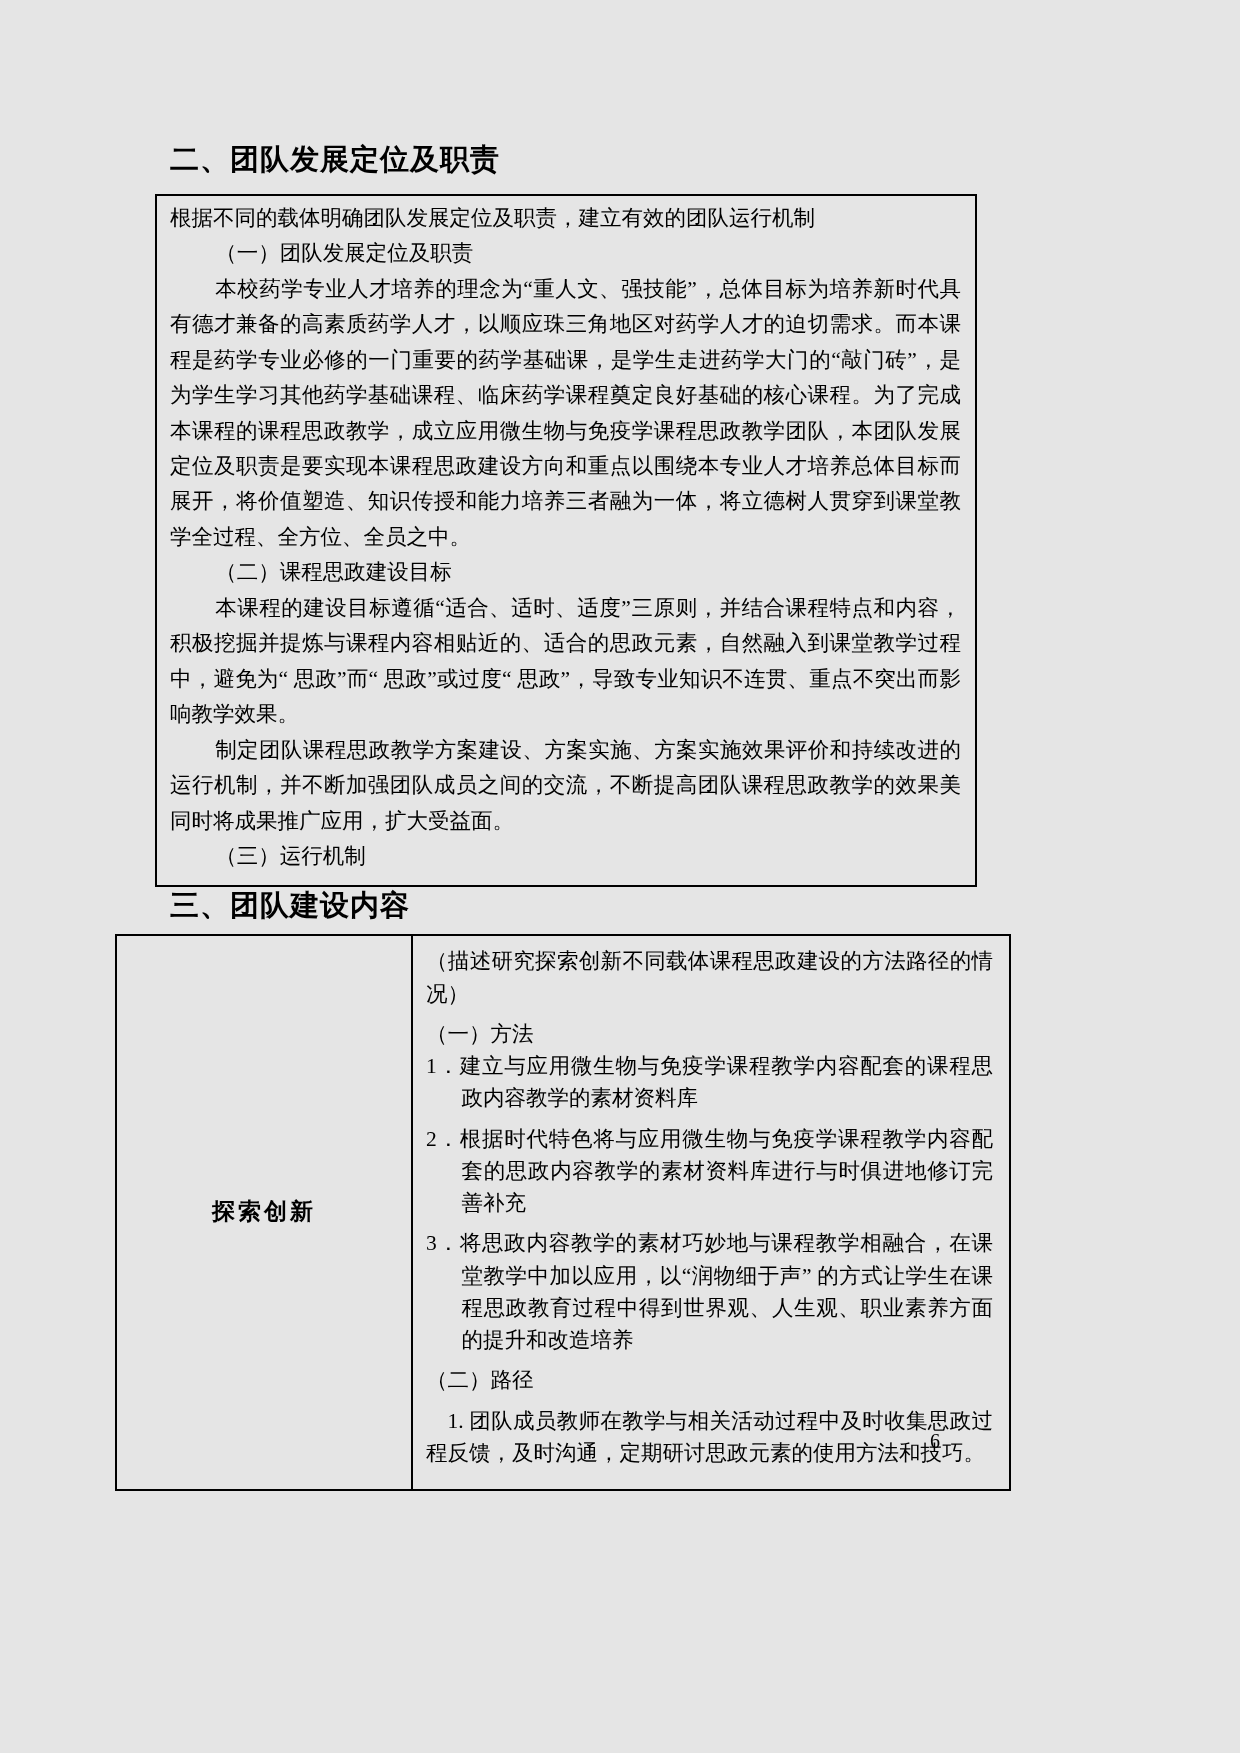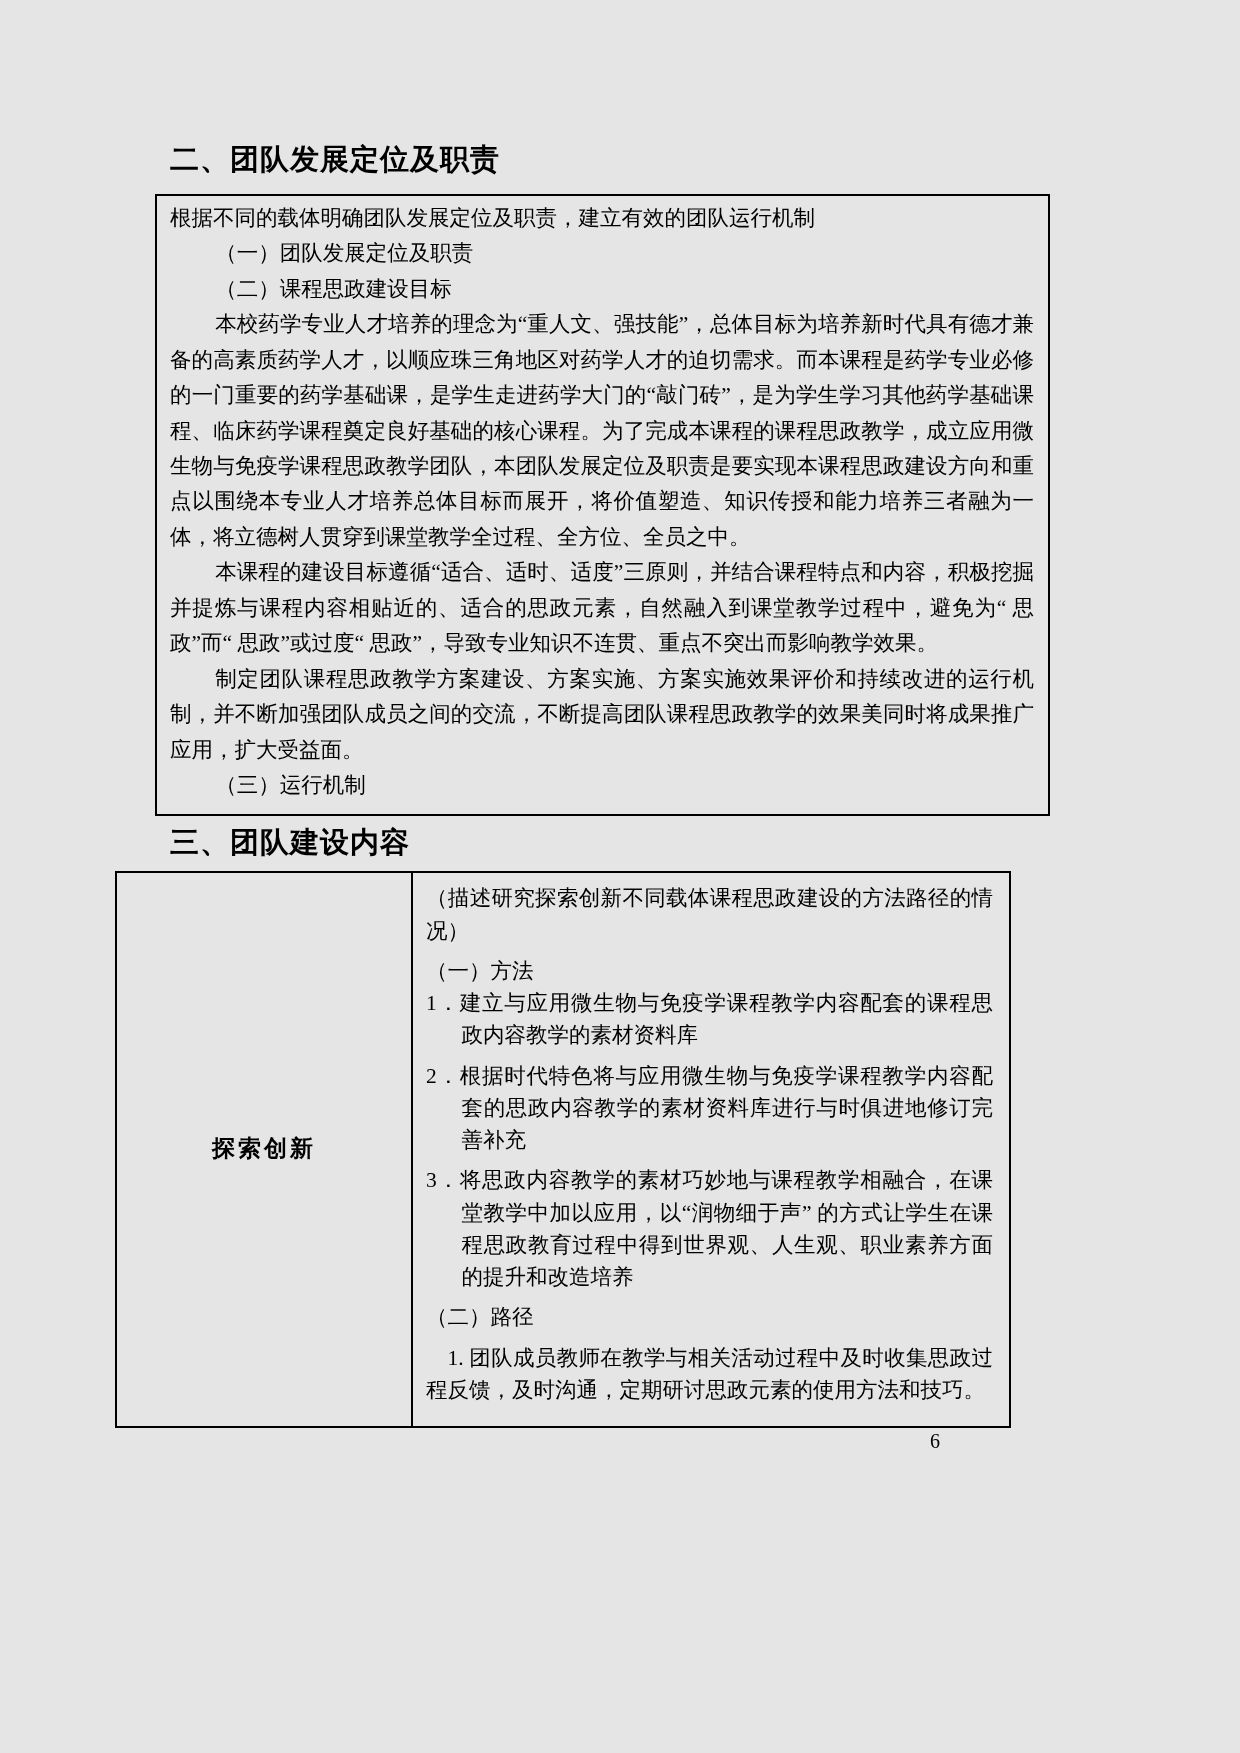--- a/index.html
+++ b/index.html
@@ -18,30 +18,30 @@
   .sec-h {
     font-family: "Liberation Sans", "DejaVu Sans", sans-serif;
     font-size: 29px;
     font-weight: 700;
     margin-left: 170px;
     letter-spacing: 1px;
     line-height: 1.3;
   }
   .box1 {
     margin: 15px 0 0 155px;
-    width: 895px;
+    width: 822px;
     border: 2px solid #000;
     padding: 5px 14px 10px 13px;
     font-size: 21.5px;
     line-height: 1.65;
     text-align: justify;
   }
   .box1 p { margin: 0; }
   .ind { text-indent: 2.1em; }
-  #h-s3 { margin-top: 8px; }
+  #h-s3 { margin-top: 0; }
   .tbl {
     border-collapse: collapse;
     margin: 10px 0 0 115px;
     width: 896px;
     font-size: 21.5px;
     line-height: 1.5;
   }
   .tbl td { border: 2px solid #000; }
   .cell-label {
     width: 296px;
@@ -71,22 +71,22 @@
 </head>
 <body>
 
 <div class="page">
 
   <h1 class="sec-h" id="h-s2">二、团队发展定位及职责</h1>
 
   <div class="box1">
     <p>根据不同的载体明确团队发展定位及职责，建立有效的团队运行机制</p>
     <p class="ind">（一）团队发展定位及职责</p>
+    <p class="ind">本校药学专业人才培养的理念为“重人文、强技能”，总体目标为培养新时代具有德才兼备的高素质药学人才，以顺应珠三角地区对药学人才的迫切需求。而本课程是药学专业必修的一门重要的药学基础课，是学生走进药学大门的“敲门砖”，是为学生学习其他药学基础课程、临床药学课程奠定良好基础的核心课程。为了完成本课程的课程思政教学，成立应用微生物与免疫学课程思政教学团队，本团队发展定位及职责是要实现本课程思政建设方向和重点以围绕本专业人才培养总体目标而展开，将价值塑造、知识传授和能力培养三者融为一体，将立德树人贯穿到课堂教学全过程、全方位、全员之中。</p>
     <p class="ind">（二）课程思政建设目标</p>
-    <p class="ind">本校药学专业人才培养的理念为“重人文、强技能”，总体目标为培养新时代具有德才兼备的高素质药学人才，以顺应珠三角地区对药学人才的迫切需求。而本课程是药学专业必修的一门重要的药学基础课，是学生走进药学大门的“敲门砖”，是为学生学习其他药学基础课程、临床药学课程奠定良好基础的核心课程。为了完成本课程的课程思政教学，成立应用微生物与免疫学课程思政教学团队，本团队发展定位及职责是要实现本课程思政建设方向和重点以围绕本专业人才培养总体目标而展开，将价值塑造、知识传授和能力培养三者融为一体，将立德树人贯穿到课堂教学全过程、全方位、全员之中。</p>
     <p class="ind">本课程的建设目标遵循“适合、适时、适度”三原则，并结合课程特点和内容，积极挖掘并提炼与课程内容相贴近的、适合的思政元素，自然融入到课堂教学过程中，避免为“ 思政”而“ 思政”或过度“ 思政”，导致专业知识不连贯、重点不突出而影响教学效果。</p>
     <p class="ind">制定团队课程思政教学方案建设、方案实施、方案实施效果评价和持续改进的运行机制，并不断加强团队成员之间的交流，不断提高团队课程思政教学的效果美同时将成果推广应用，扩大受益面。</p>
     <p class="ind">（三）运行机制</p>
   </div>
 
   <h1 class="sec-h" id="h-s3">三、团队建设内容</h1>
 
   <table class="tbl">
     <tbody>
         <tr>

